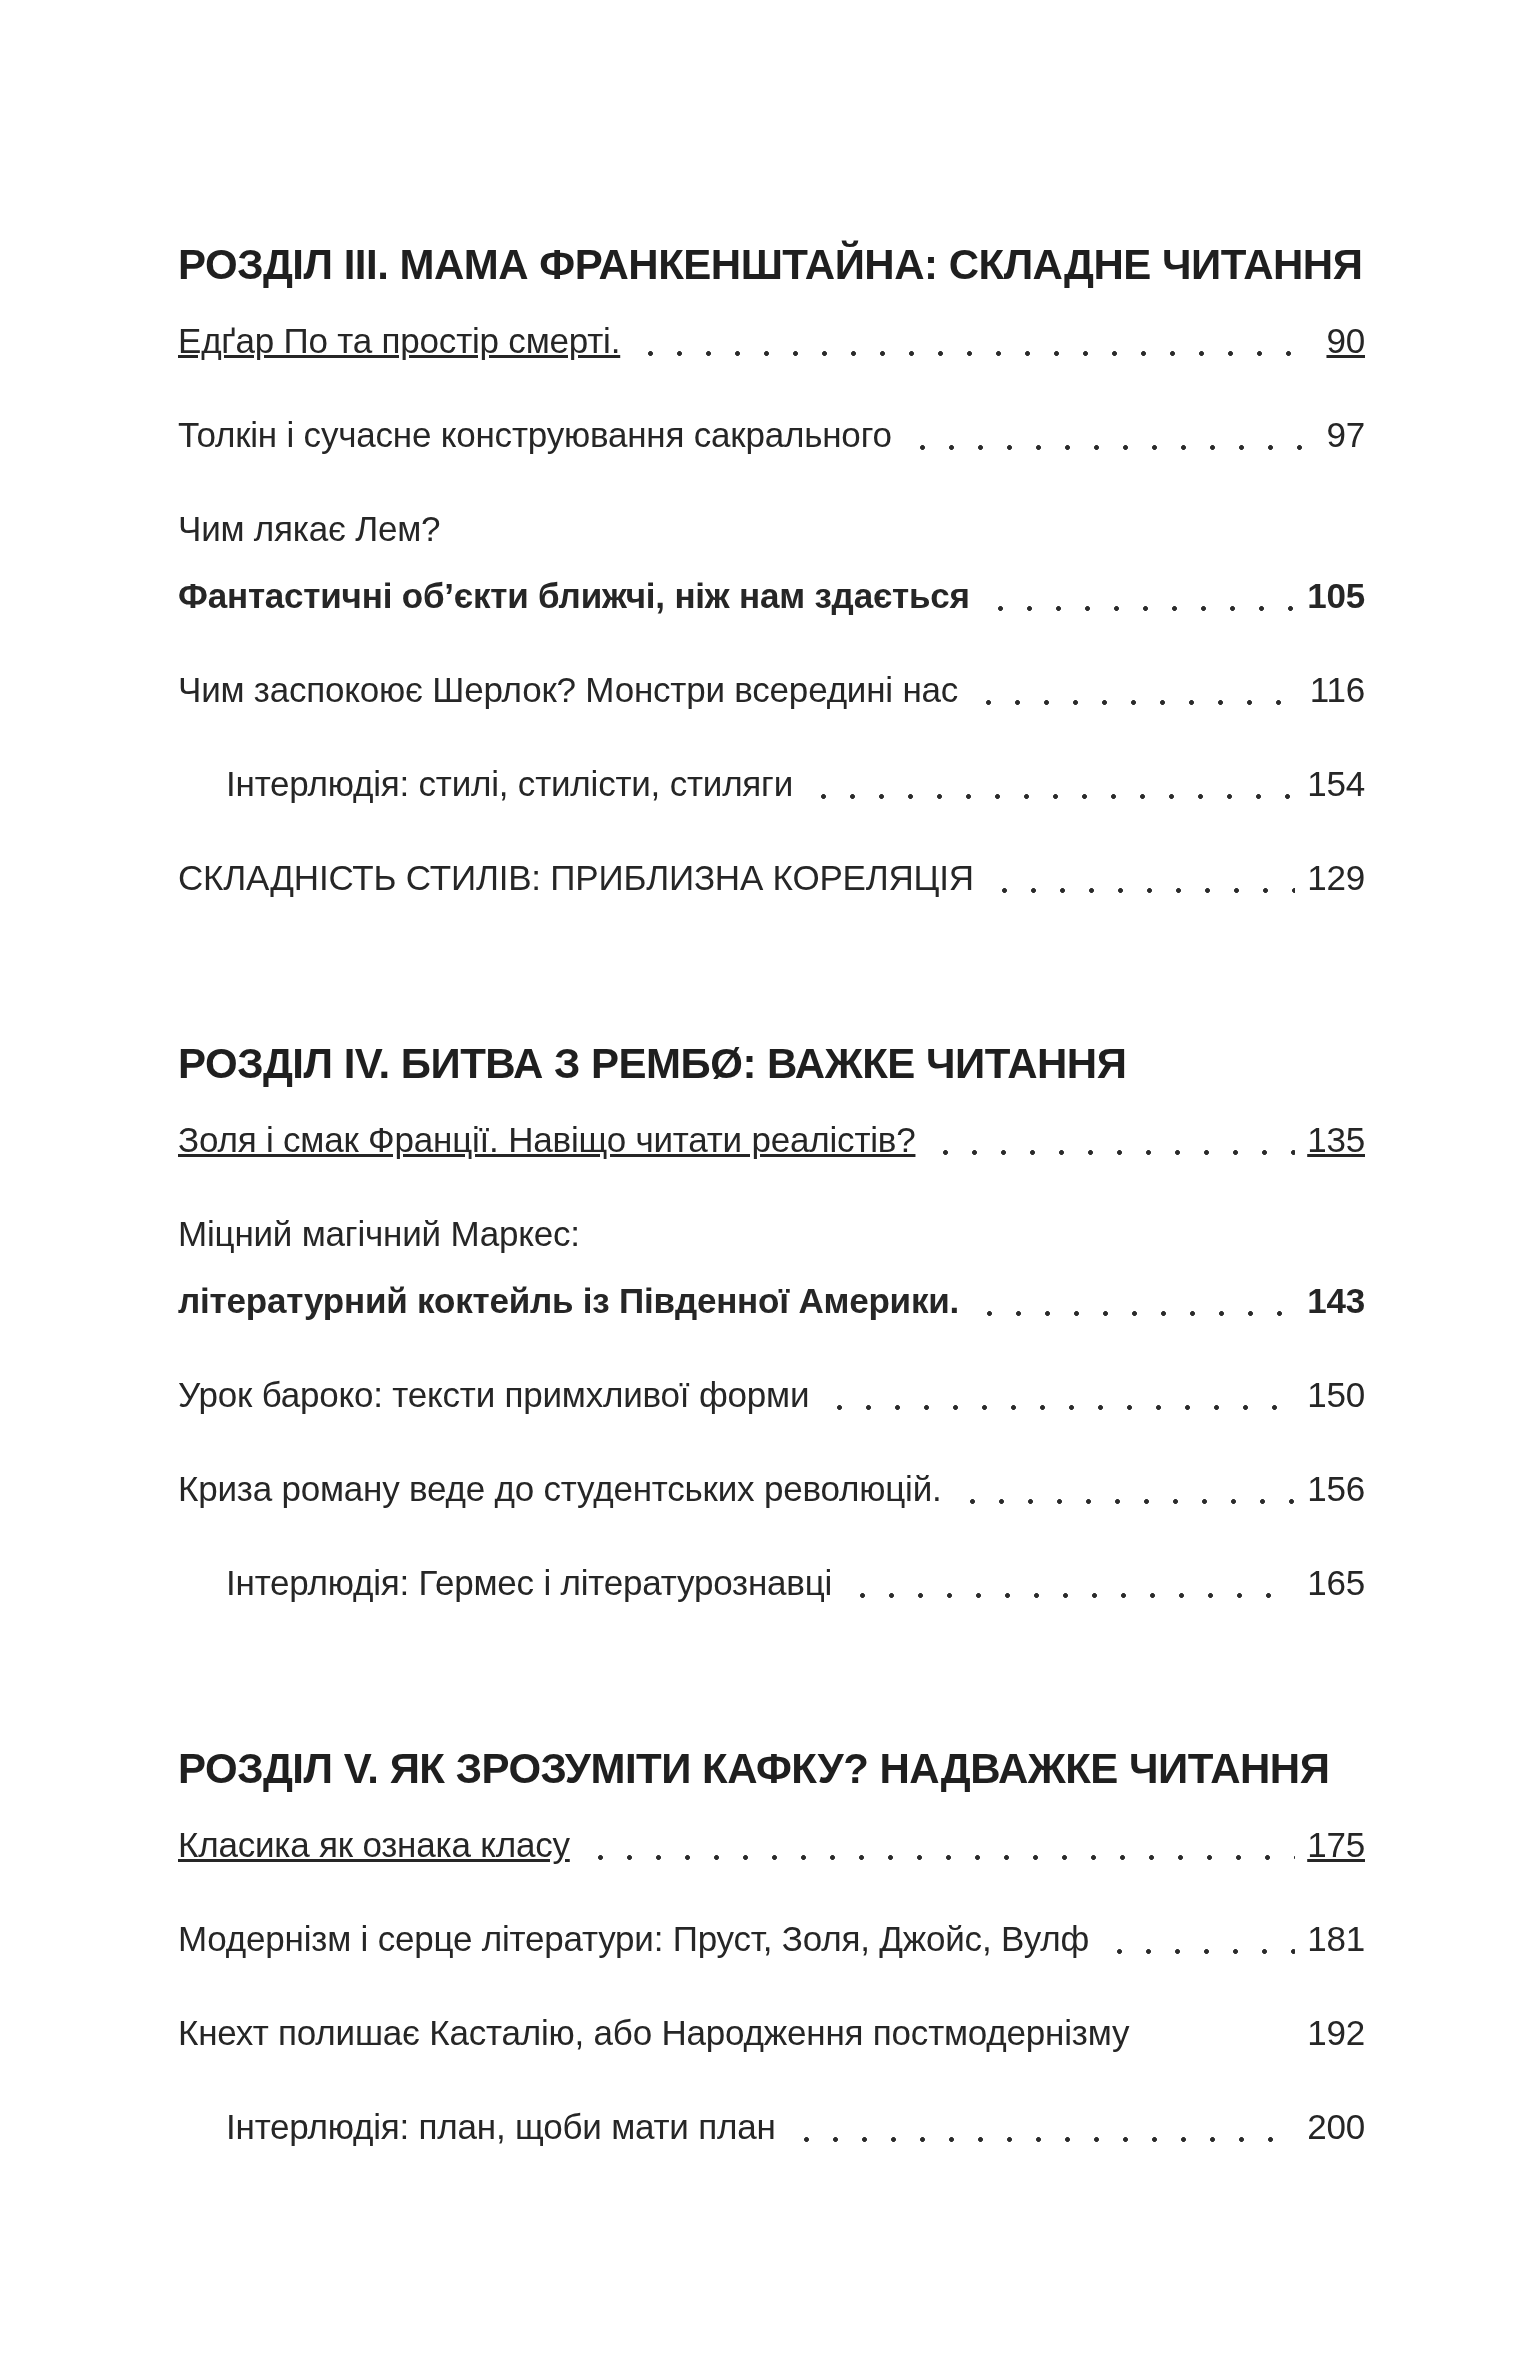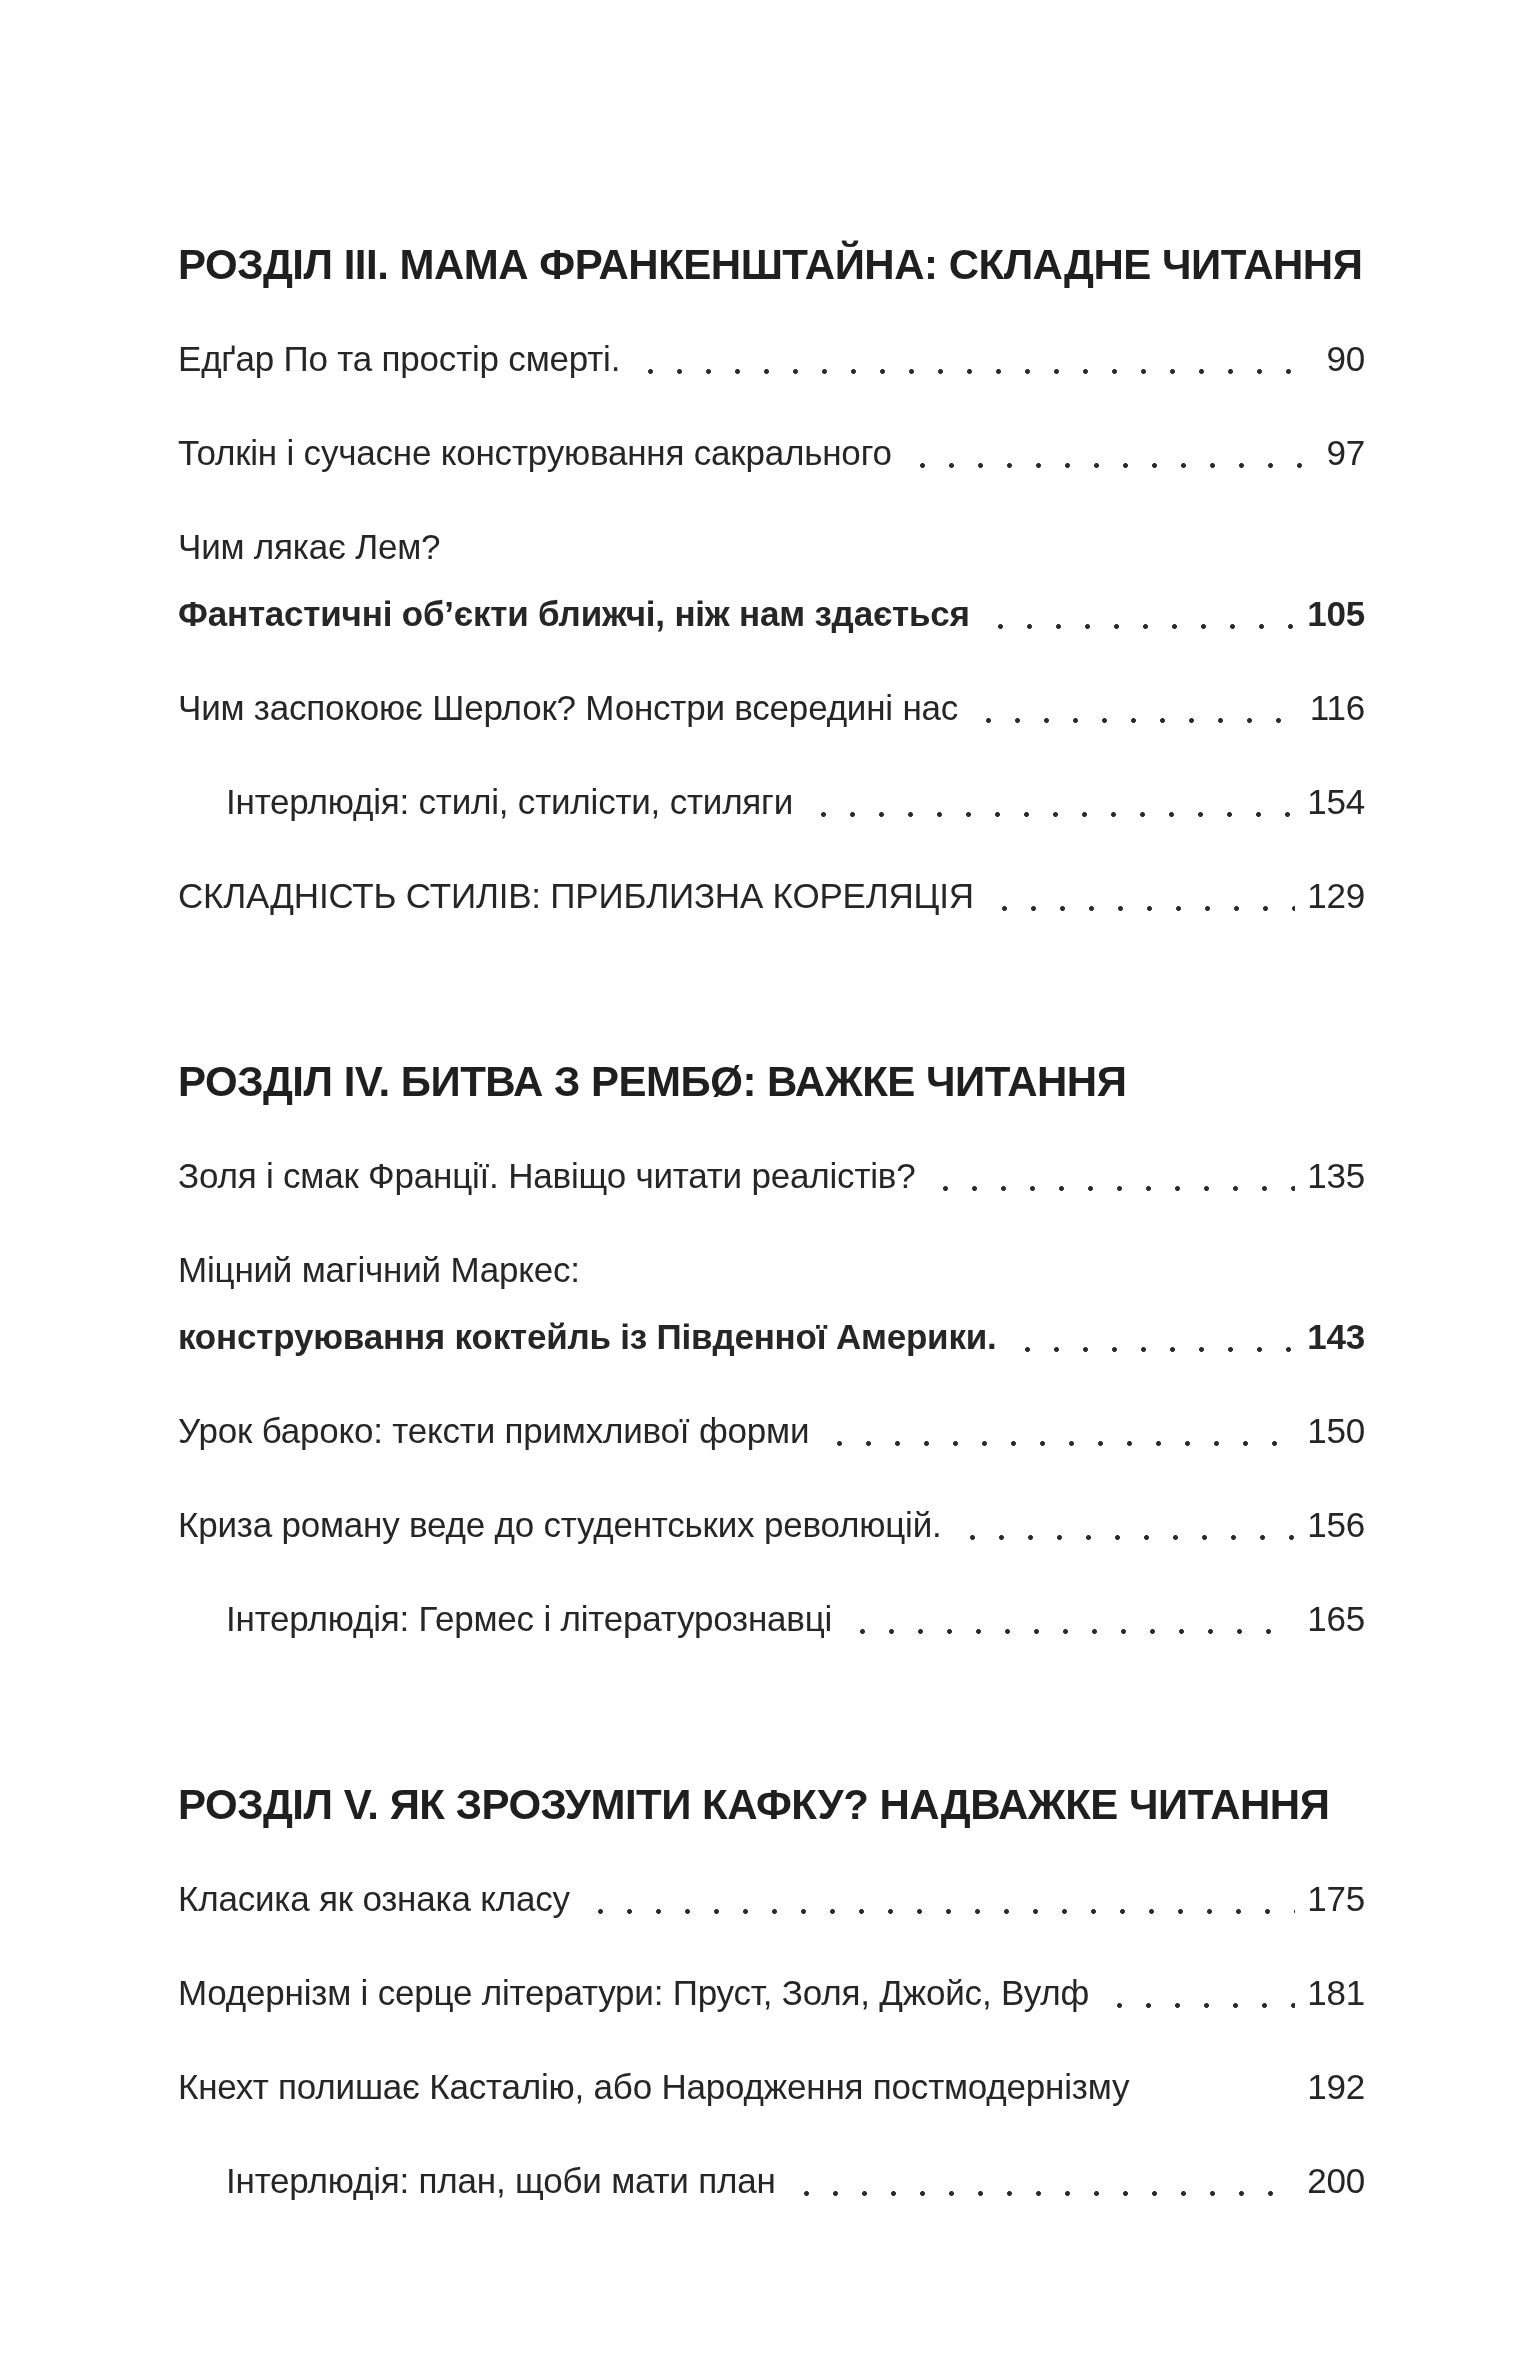--- a/index.html
+++ b/index.html
@@ -33,21 +33,21 @@
   }
   .toc-section:first-child .section-heading { margin-top: 0; }
   .entry {
     display: flex;
     align-items: stretch;
     margin-top: 46px;
     font-size: 35px;
     line-height: 48px;
     letter-spacing: -0.2px;
   }
-  .section-heading + .entry { margin-top: 42px; }
+  .section-heading + .entry { margin-top: 24px; text-decoration: underline; }
   .entry.cont { margin-top: 19px; font-weight: bold; }
   .entry.indent { padding-left: 48px; }
   .entry-text { white-space: nowrap; }
   .leader {
     flex: 1 1 auto;
     margin: 0 12px 0 8px;
     min-width: 20px;
   }
   .leader.dotted {
     background-image: radial-gradient(circle, #2b2b2b 2.1px, rgba(0,0,0,0) 2.8px);
@@ -104,21 +104,21 @@
       <h2 class="section-heading">РОЗДІЛ IV. БИТВА З РЕМБØ: ВАЖКЕ ЧИТАННЯ</h2>
       <div class="entry">
         <span class="entry-text">Золя і смак Франції. Навіщо читати реалістів?</span>
         <span class="leader dotted"></span>
         <span class="page">135</span>
       </div>
       <div class="entry">
         <span class="entry-text">Міцний магічний Маркес:</span>
       </div>
       <div class="entry cont">
-        <span class="entry-text">конструювання коктейль із Південної Америки.</span>
+        <span class="entry-text">літературний коктейль із Південної Америки.</span>
         <span class="leader dotted"></span>
         <span class="page">143</span>
       </div>
       <div class="entry">
         <span class="entry-text">Урок бароко: тексти примхливої форми</span>
         <span class="leader dotted"></span>
         <span class="page">150</span>
       </div>
       <div class="entry">
         <span class="entry-text">Криза роману веде до студентських революцій.</span>

